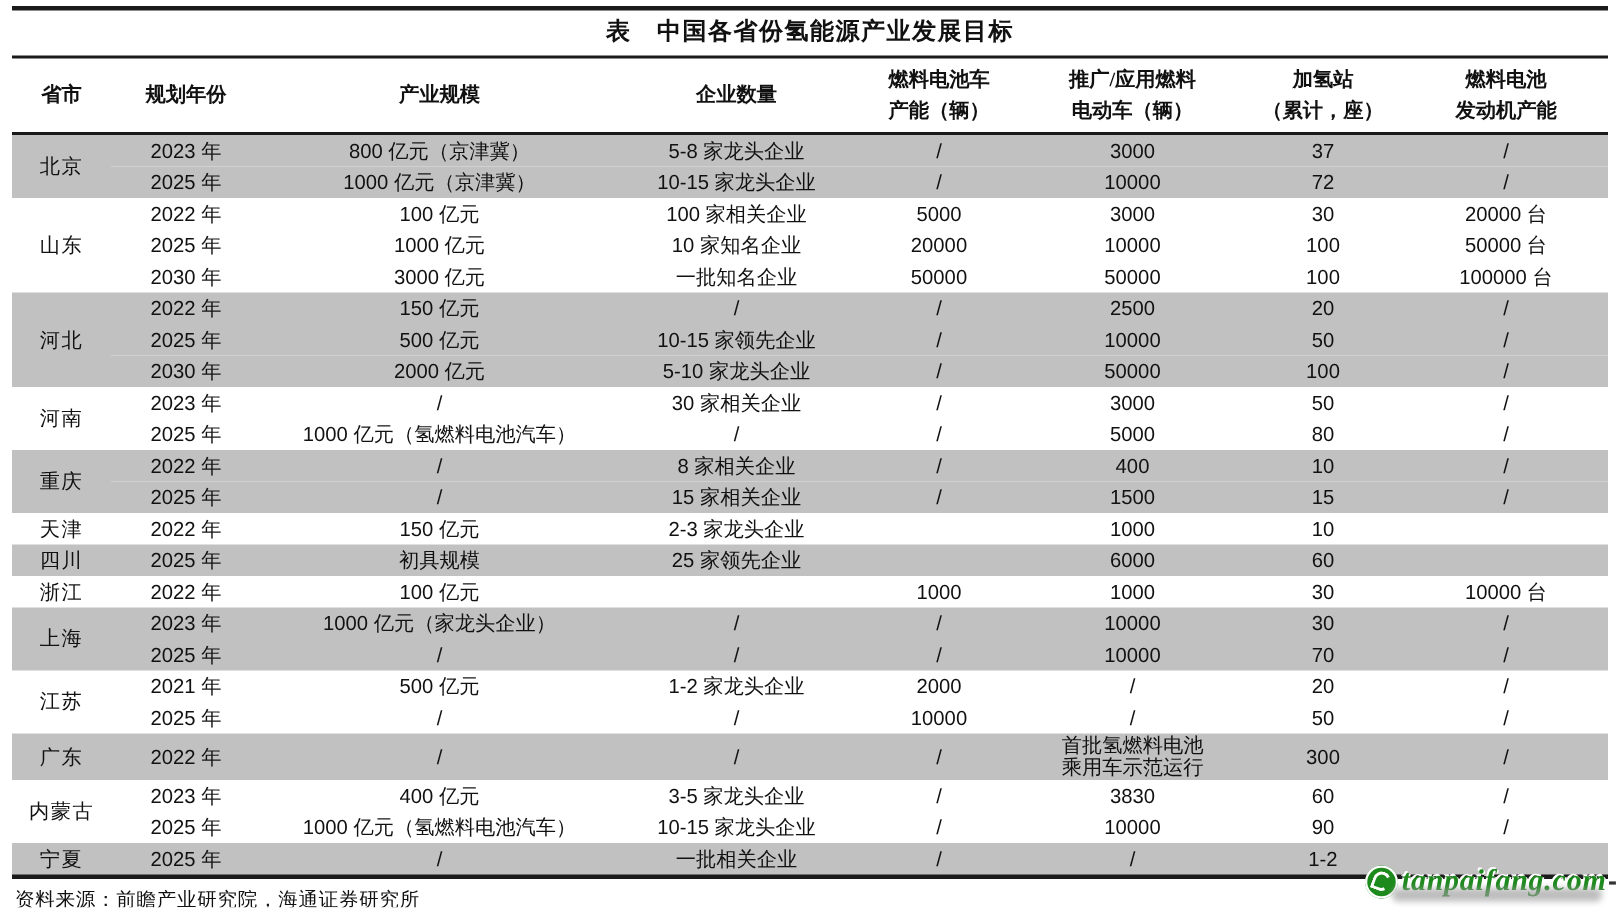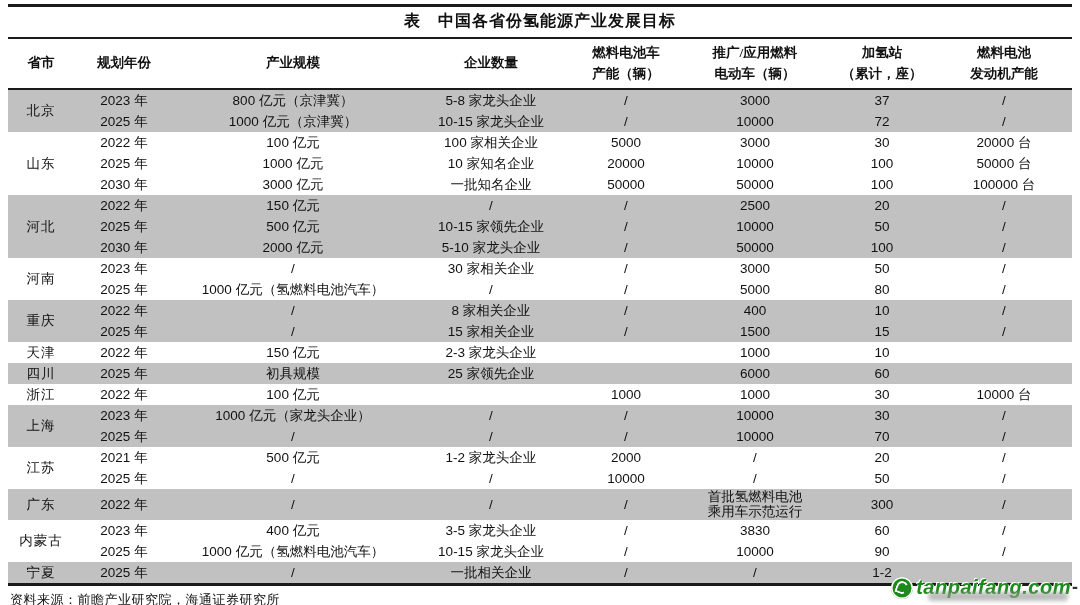--- a/index.html
+++ b/index.html
@@ -84,21 +84,21 @@
   .wm-icon:before{
     content:"";
     position:absolute;left:5px;top:4px;width:12px;height:13px;
     border-radius:50% 50% 50% 0;
     border:2.5px solid #ffffff;
     border-right-color:transparent;
     transform:rotate(20deg);
     box-sizing:border-box;
   }
   .wm-text{
-    font-family:Liberation Sans, sans-serif;
+    font-family:Liberation Serif, serif;
     font-weight:bold;
     font-style:italic;
     font-size:20px;
     color:var(--watermark-green);
     text-shadow:1px 1px 0 #ffffff,-1px -1px 0 #ffffff;
     letter-spacing:0.5px;
   }
   .wm-suffix{
     font-family:"Liberation Sans", sans-serif;
     font-weight:bold;font-size:18px;color:#333;margin-left:1px;

